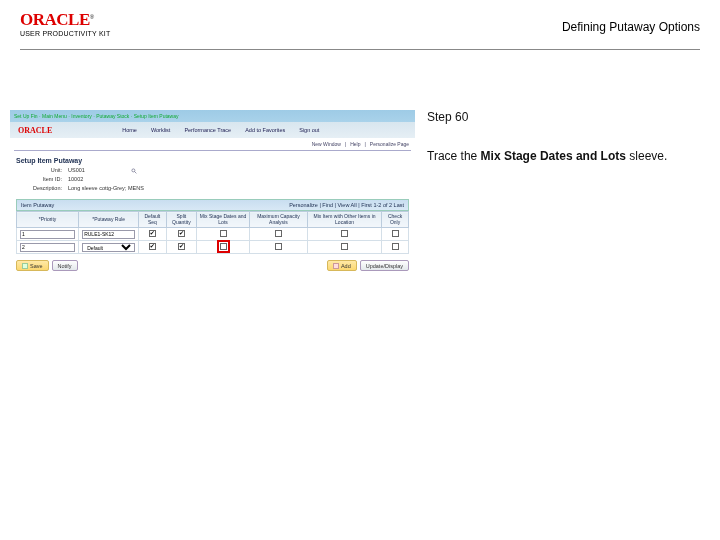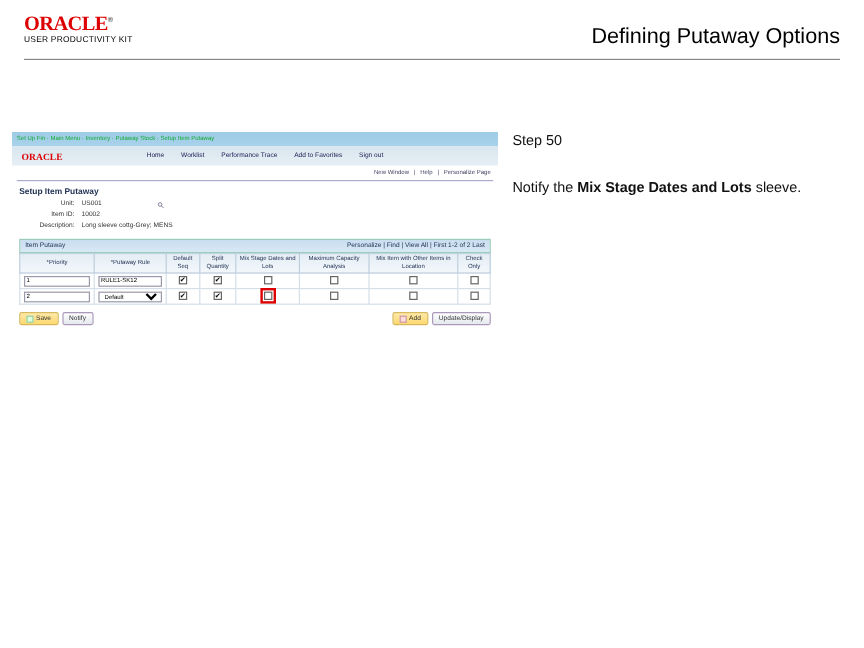--- a/index.html
+++ b/index.html
@@ -5,21 +5,21 @@
   * { box-sizing: border-box; margin: 0; padding: 0; }
   html, body { width: 720px; height: 540px; background: #fff; font-family: Arial, Helvetica, sans-serif; }
   .page { width: 720px; height: 540px; position: relative; }
 
   
   .header { position: absolute; top: 10px; left: 20px; right: 20px; height: 40px; border-bottom: 1px solid #888; }
   .logo-block { position: absolute; left: 0; top: 0; }
   .logo-o { font-family: Georgia, "Times New Roman", serif; font-weight: bold; color: #d00; font-size: 17px; letter-spacing: -0.5px; }
   .logo-sup { font-size: 6px; vertical-align: super; color: #222; }
   .logo-sub { font-size: 7px; color: #000; display: block; margin-top: 0px; letter-spacing: 0.2px; }
-  .header-title { position: absolute; right: 0; top: 10px; font-size: 18px; color: #000; }
+  .header-title { position: absolute; right: 0; top: 10px; font-size: 12px; color: #000; }
 
   
   .inst { position: absolute; right: 18px; top: 110px; width: 275px; }
   .inst-step { font-size: 12px; color: #111; margin-bottom: 24px; }
   .inst-body { font-size: 12px; color: #111; line-height: 1.35; }
   .inst-body .pre, .inst-body .post { font-weight: normal; }
   .inst-body .bold { font-weight: bold; }
 
   
   .app { position: absolute; left: 10px; top: 110px; width: 405px; }
@@ -71,23 +71,23 @@
 
   <div class="header">
     <div class="logo-block">
       <span class="logo-o">ORACLE</span><span class="logo-sup">®</span>
       <span class="logo-sub">USER PRODUCTIVITY KIT</span>
     </div>
     <div class="header-title">Defining Putaway Options</div>
   </div>
 
   <div class="inst">
-    <div class="inst-step">Step 50</div>
+    <div class="inst-step">Step 60</div>
     <div class="inst-body">
-      <span class="pre">Notify the </span><span class="bold">Mix Stage Dates and Lots</span><span class="post"> sleeve.</span>
+      <span class="pre">Trace the </span><span class="bold">Mix Stage Dates and Lots</span><span class="post"> sleeve.</span>
     </div>
   </div>
 
   <div class="app">
     <div class="app-top">
       <span>Set Up Fin · Main Menu · Inventory · Putaway Stock · Setup Item Putaway</span>
     </div>
     <div class="app-nav">
       <span class="brand">ORACLE</span>
       <div class="navlinks">

